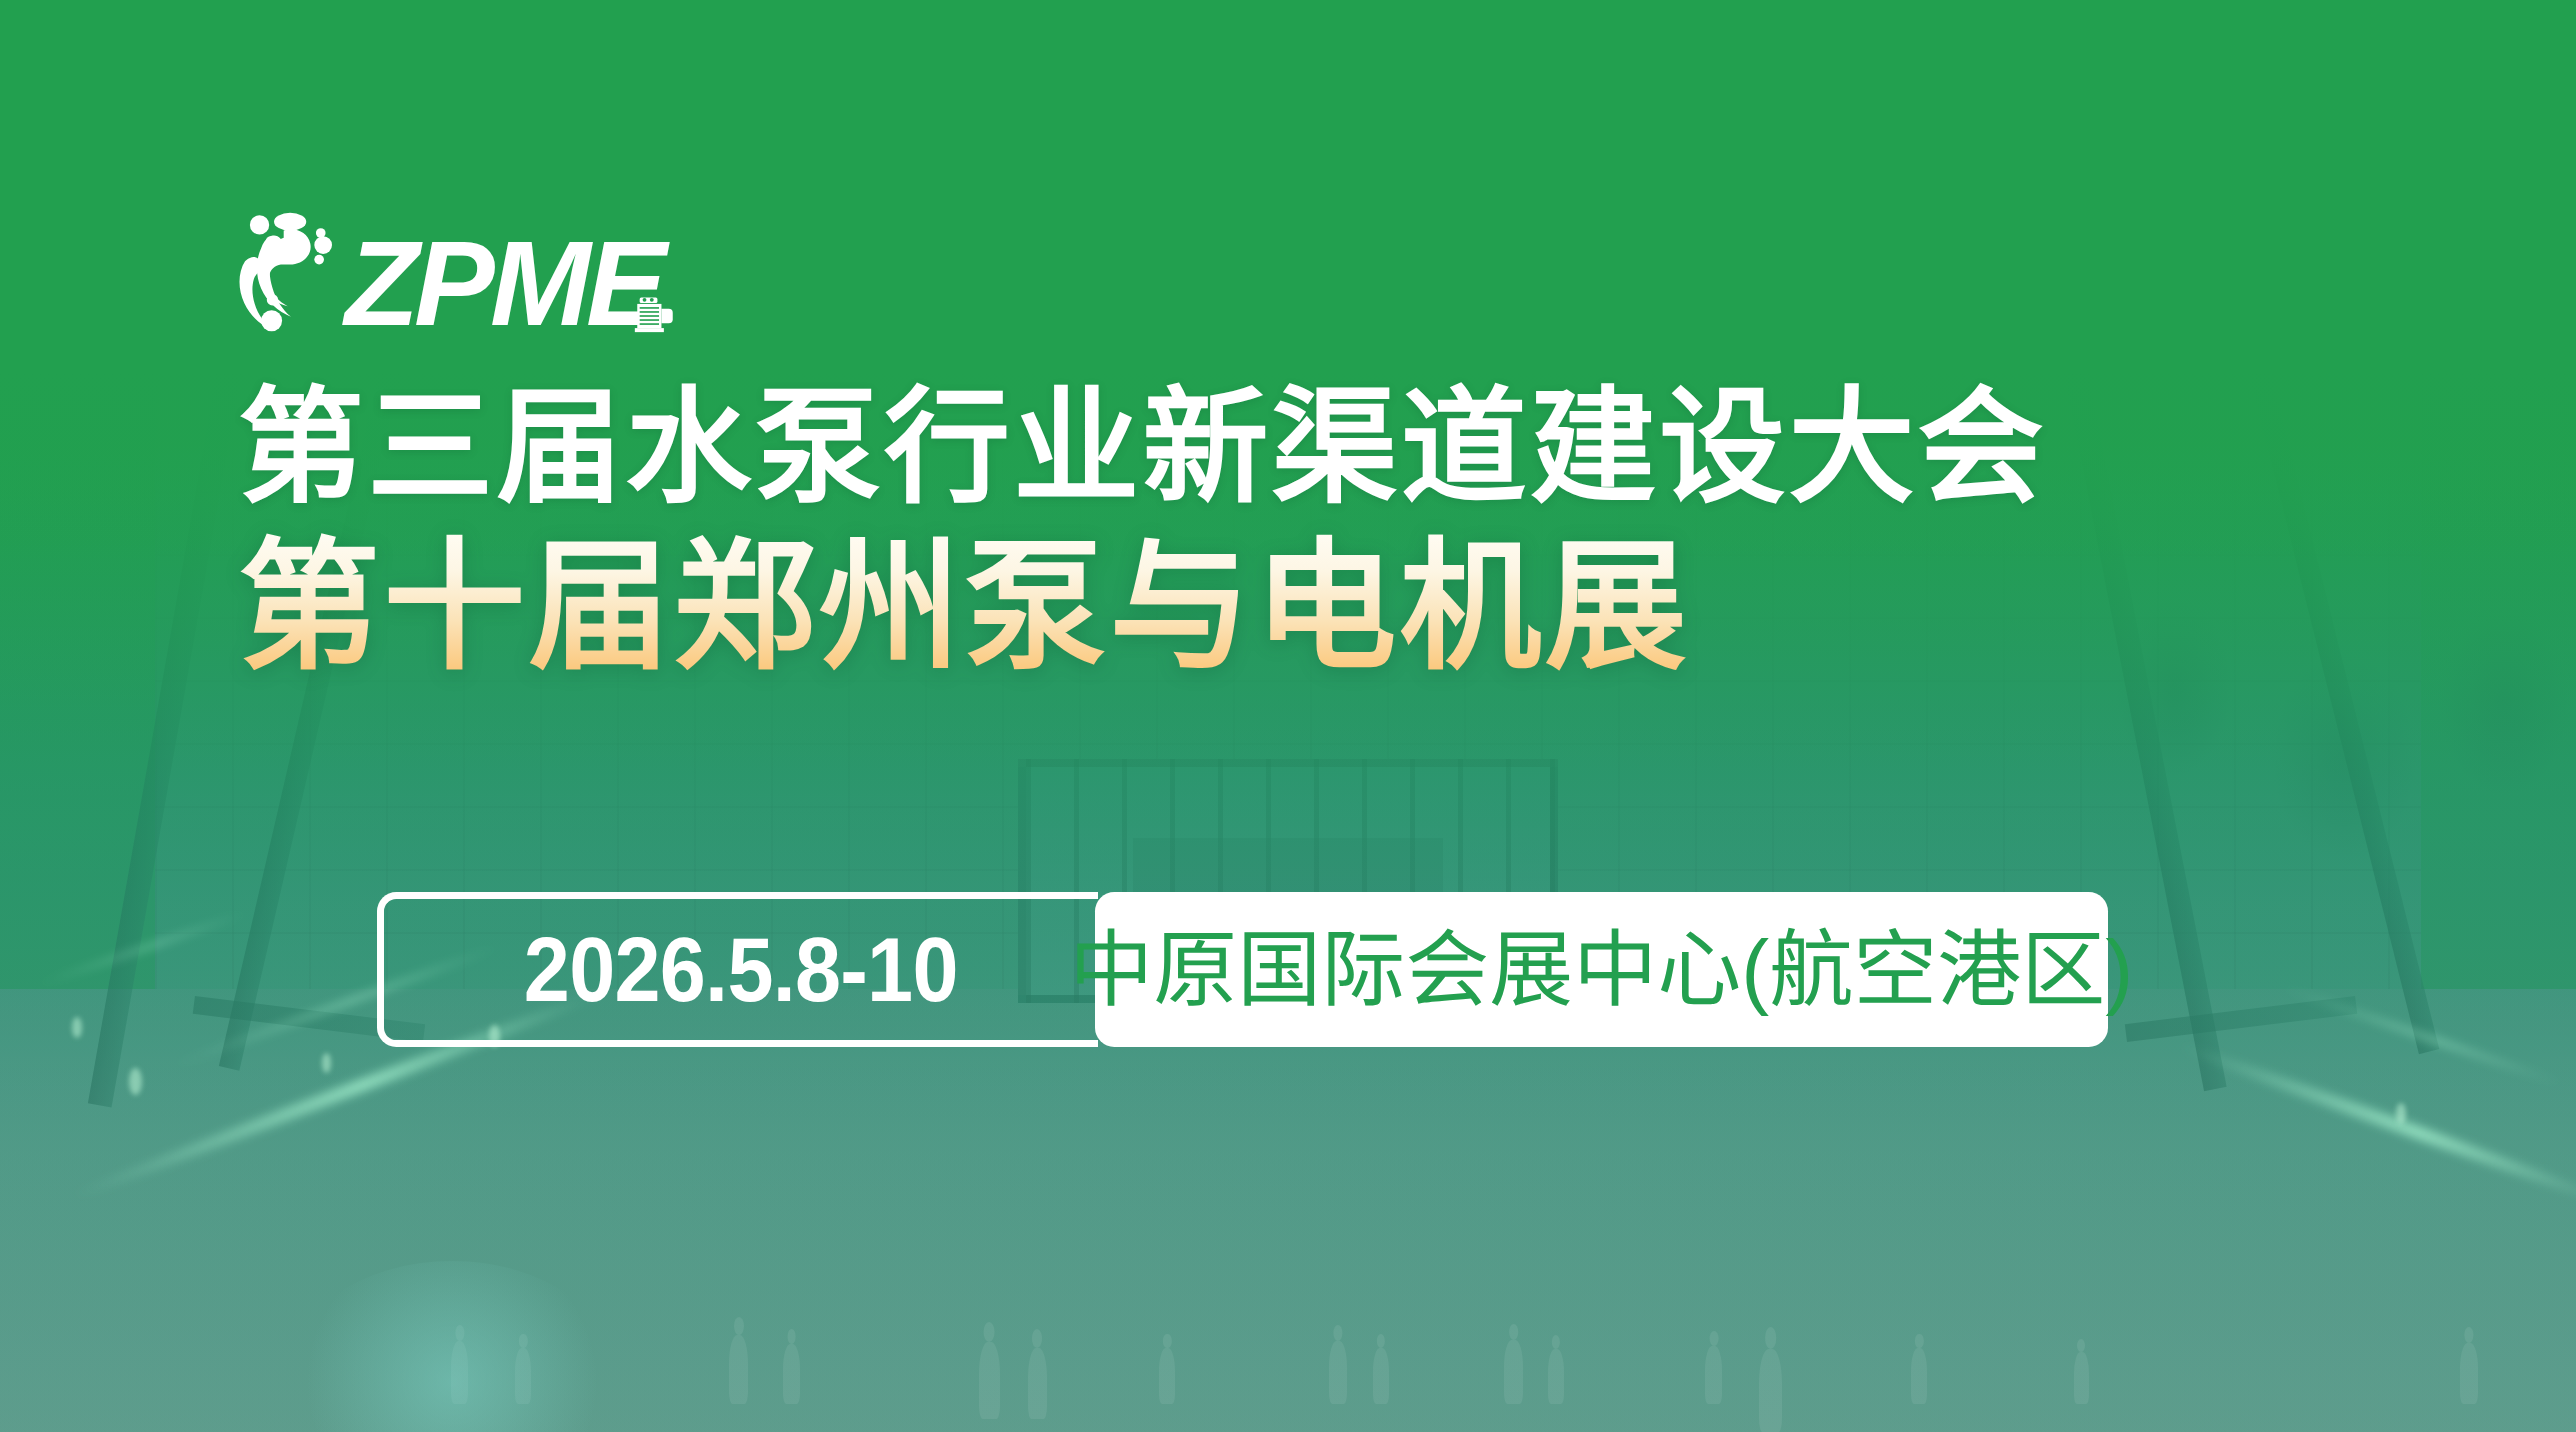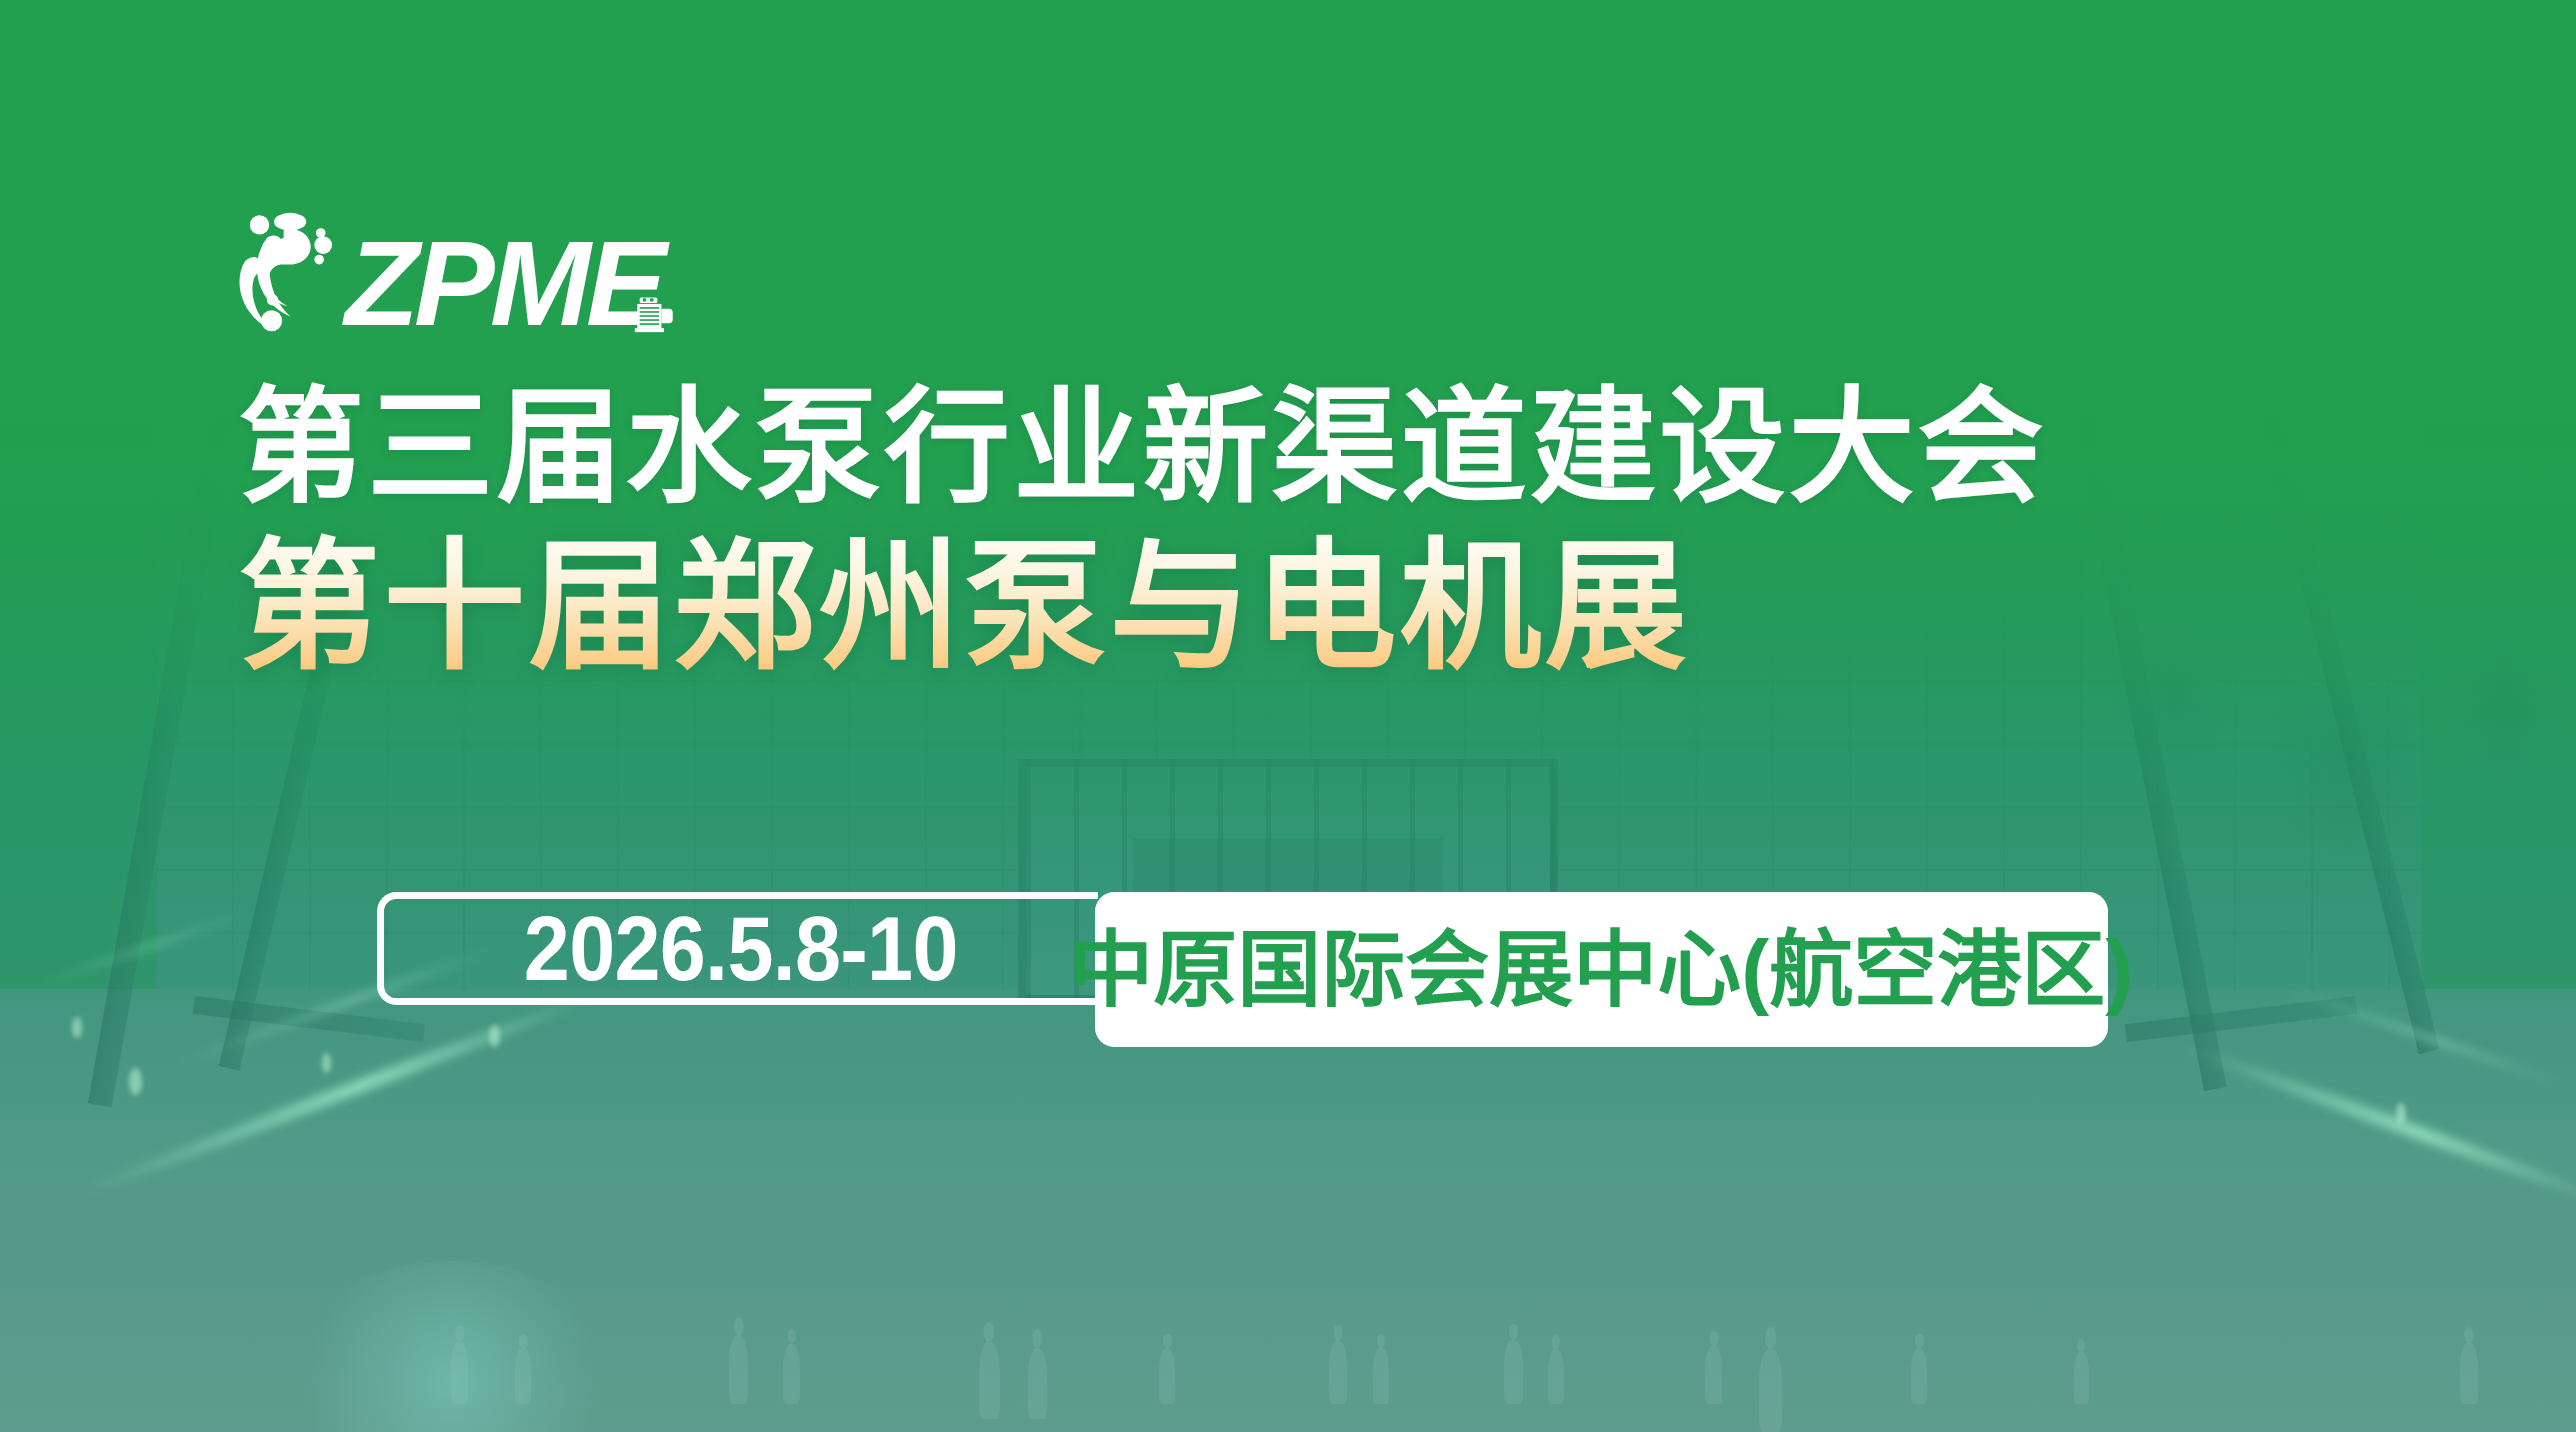--- a/index.html
+++ b/index.html
@@ -168,21 +168,21 @@
     -webkit-text-fill-color:transparent;
     filter:drop-shadow(0 3.2px 9.7px rgba(0,60,35,.22));
   }
 
   
   .infobar{
     position:absolute; left:377px; top:892px;
     display:flex; align-items:stretch; height:155px;
   }
   .date-box{
-    width:721px; height:113px;
+    width:721px; height:155px;
     border:7.2px solid #ffffff;
     border-right:none;
     border-radius:19.3px 0 0 19.3px;
     display:flex; align-items:center; justify-content:center;
     position:relative; z-index:2;
   }
   .date-text{
     font-size:90px; font-weight:bold; color:#ffffff;
     letter-spacing:-0.8px; line-height:1;
     font-family:"Liberation Sans","DejaVu Sans",sans-serif;
@@ -190,21 +190,21 @@
   }
   .venue-pill{
     margin-left:-3.2px;
     width:1013px; height:155px;
     background:#ffffff;
     border-radius:19.3px;
     display:flex; align-items:center; justify-content:center;
     position:relative; z-index:1;
   }
   .venue-text{
-    font-size:84px; font-weight:bold; color:#23a04f;
+    font-size:84px; font-weight:normal; color:#23a04f;
     letter-spacing:0px; line-height:1; white-space:nowrap;
     font-family:"Liberation Sans","DejaVu Sans",sans-serif;
   }
 </style>
 </head>
 <body>
 
 <div class="banner">
 
   <div class="bg-photo">

